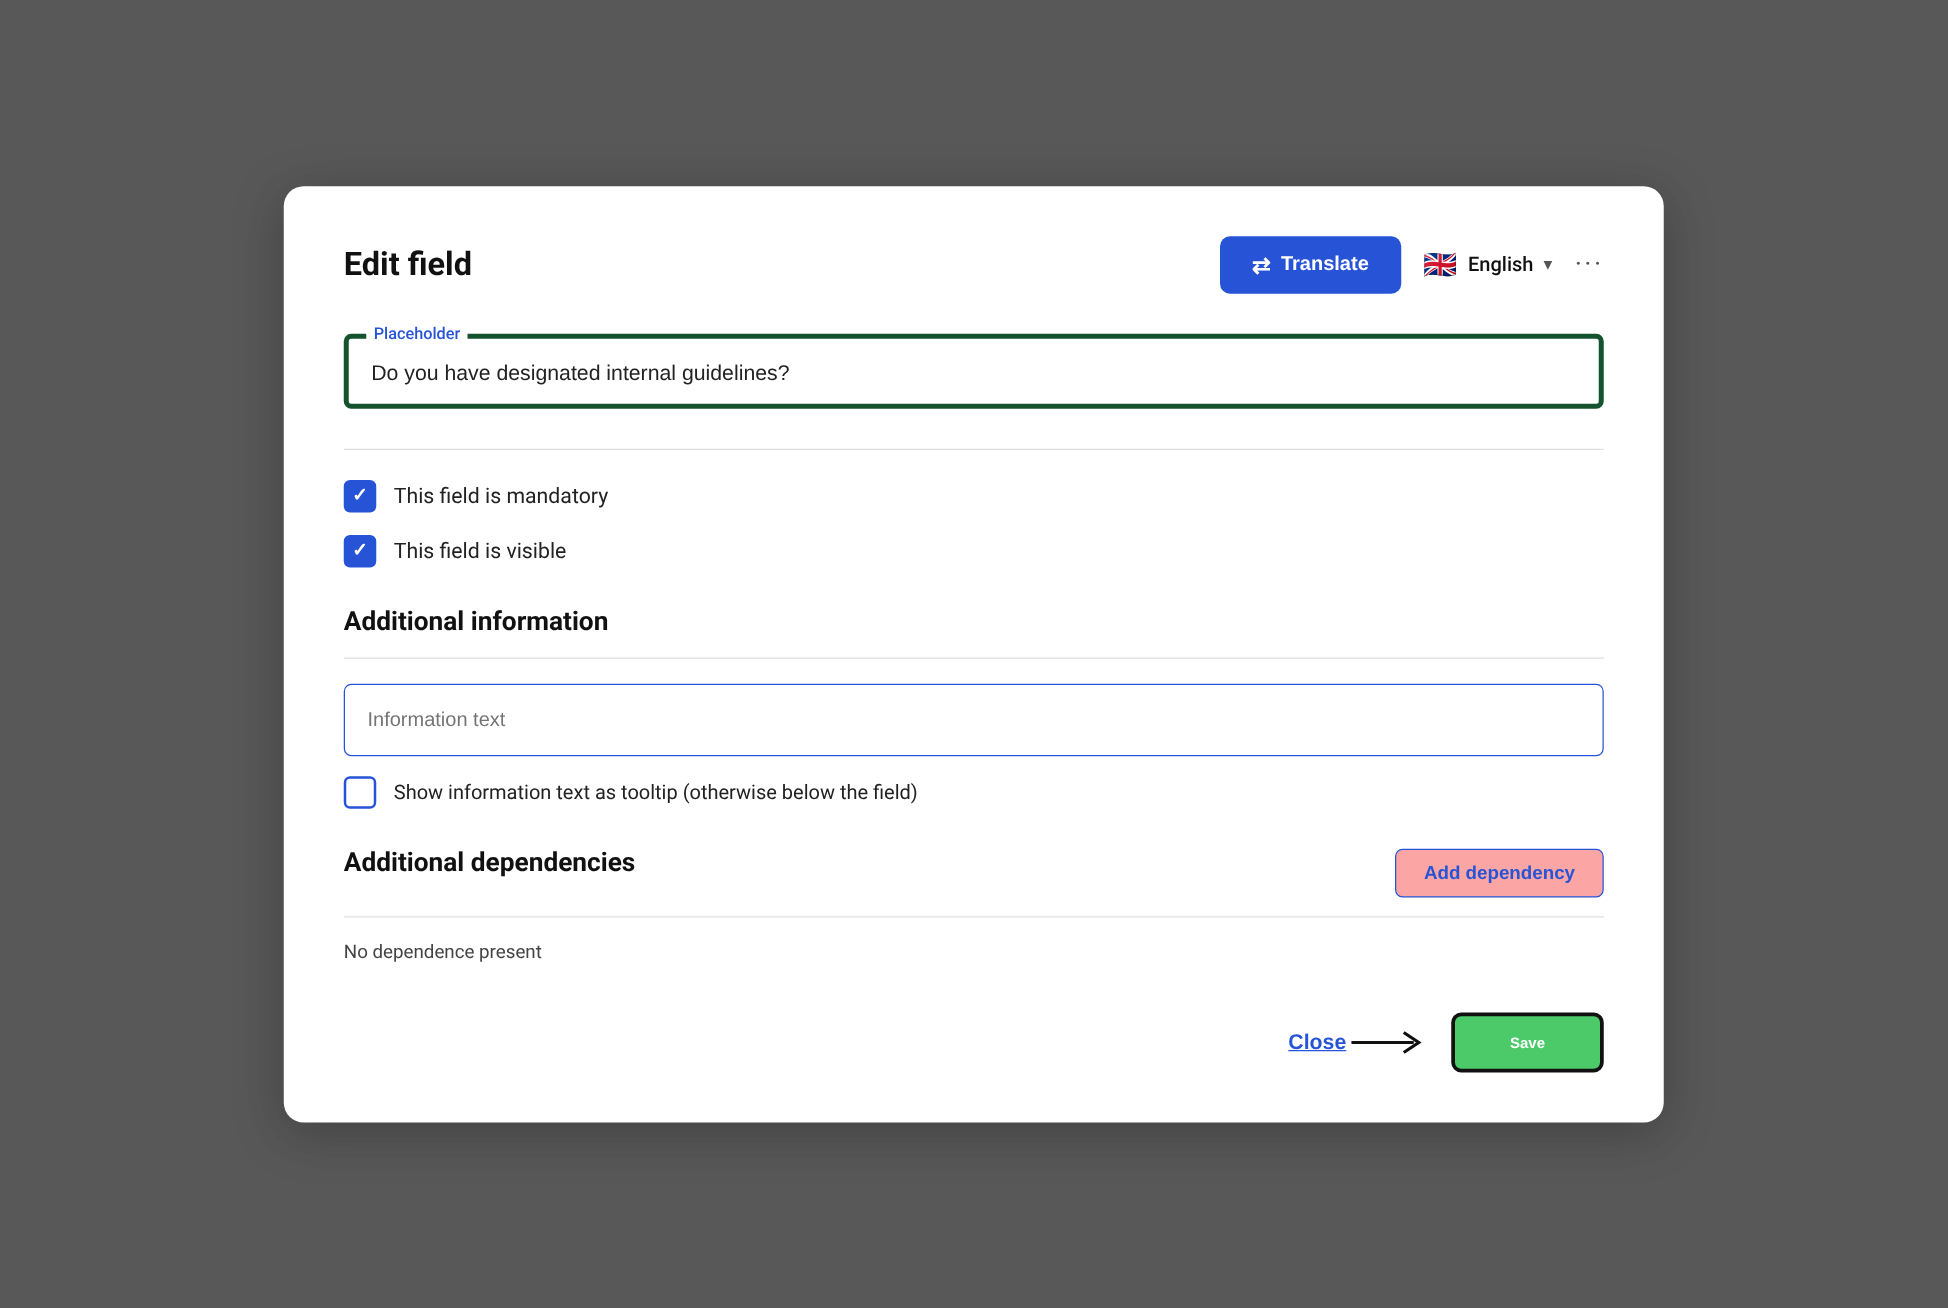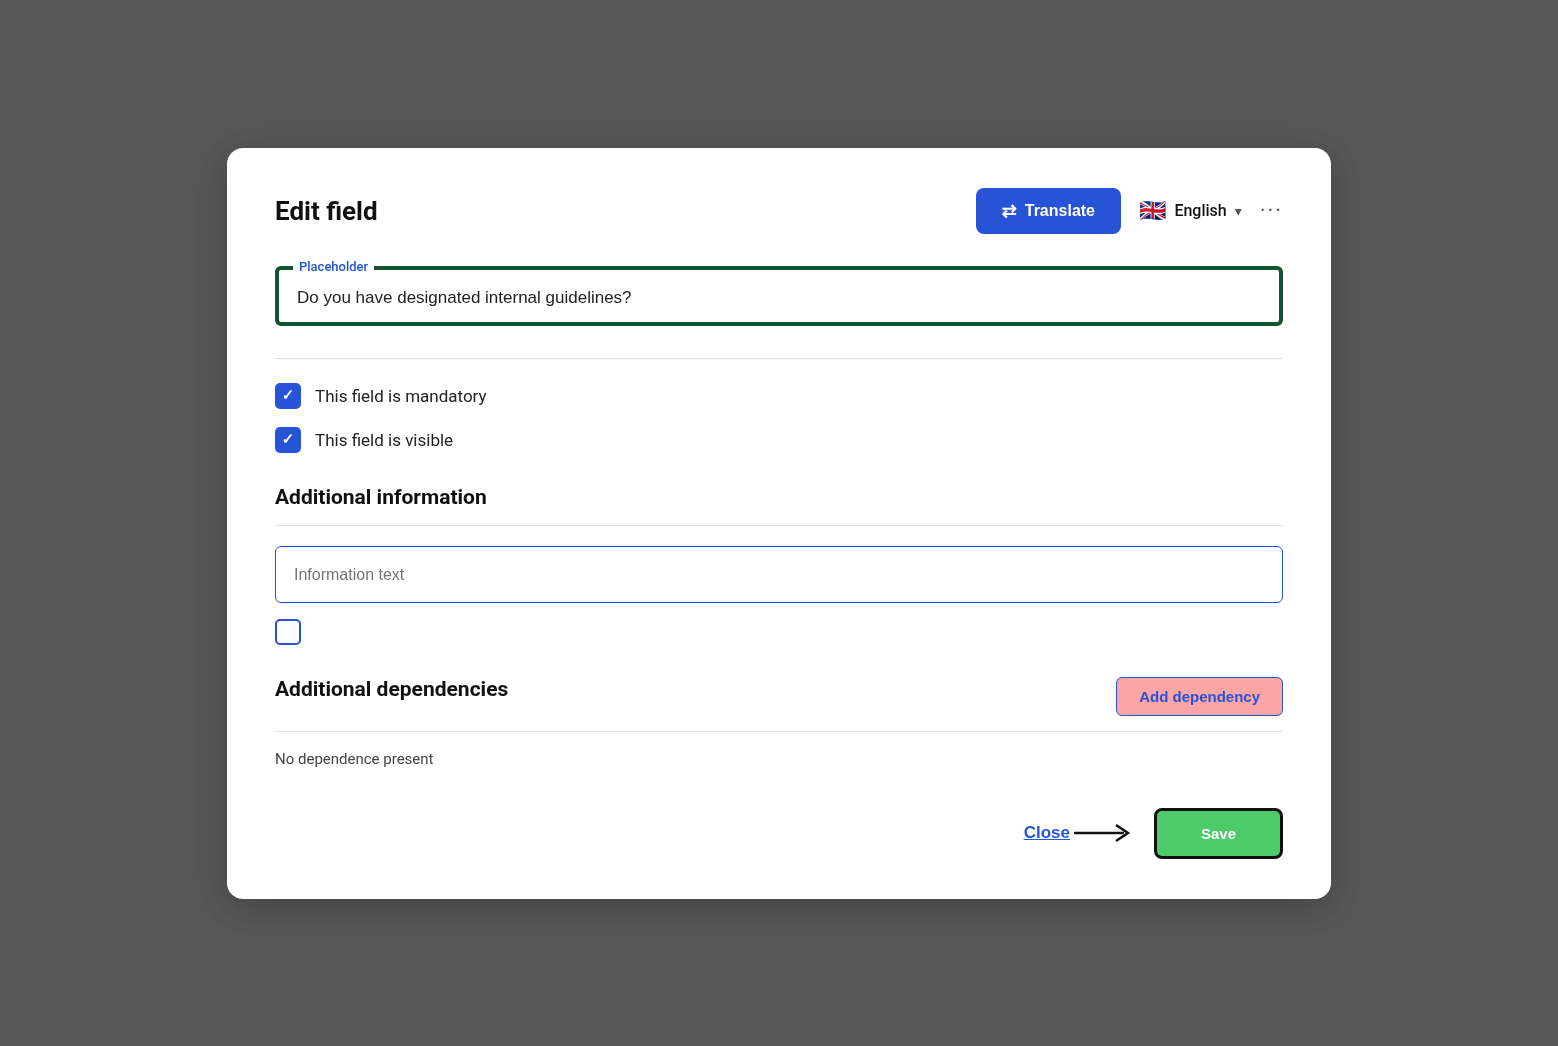--- a/index.html
+++ b/index.html
@@ -284,21 +284,21 @@
       text-decoration-style: solid;
       position: relative;
     }
 
     .save-btn {
       background: #4cca6a;
       color: #fff;
       border: 3px solid #111;
       border-radius: 8px;
       padding: 14px 44px;
-      font-size: 15px;
+      font-size: 12px;
       font-weight: 600;
       cursor: pointer;
     }
 
     .footer-close-arrow {
       display: flex;
       align-items: center;
       gap: 4px;
     }
 
@@ -352,20 +352,21 @@
     </div>
 
     <div class="info-section">
       <h3 class="section-heading">Additional information</h3>
       <hr class="divider">
       <div class="info-input-wrapper">
         <input class="info-input" type="text" placeholder="Information text" style="">
       </div>
       <div class="tooltip-checkbox-row">
         <div class="tooltip-checkbox-box"></div>
+        <span class="tooltip-label">Show information text as tooltip (otherwise below the field)</span>
       </div>
     </div>
 
     <div class="deps-section">
       <div class="deps-header">
         <h3 class="section-heading">Additional dependencies</h3>
         <button class="add-dependency-btn">Add dependency</button>
       </div>
       <hr class="divider">
       <p class="no-dependence">No dependence present</p>

